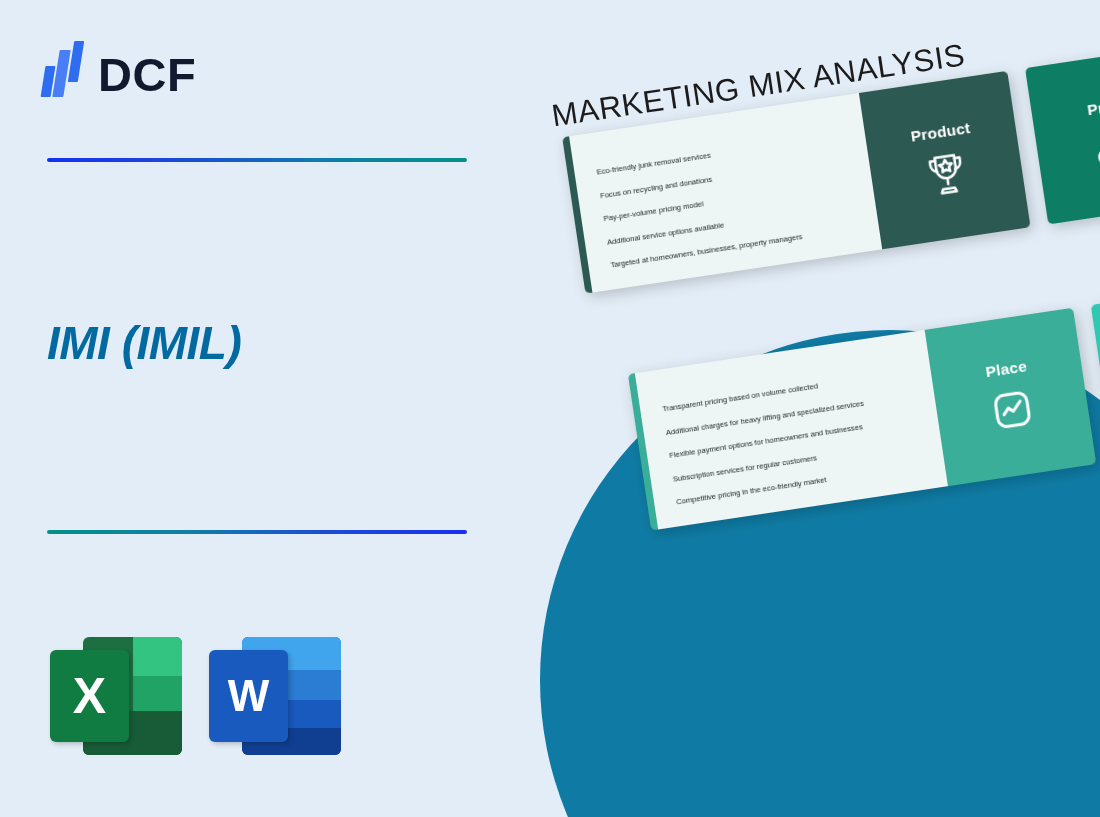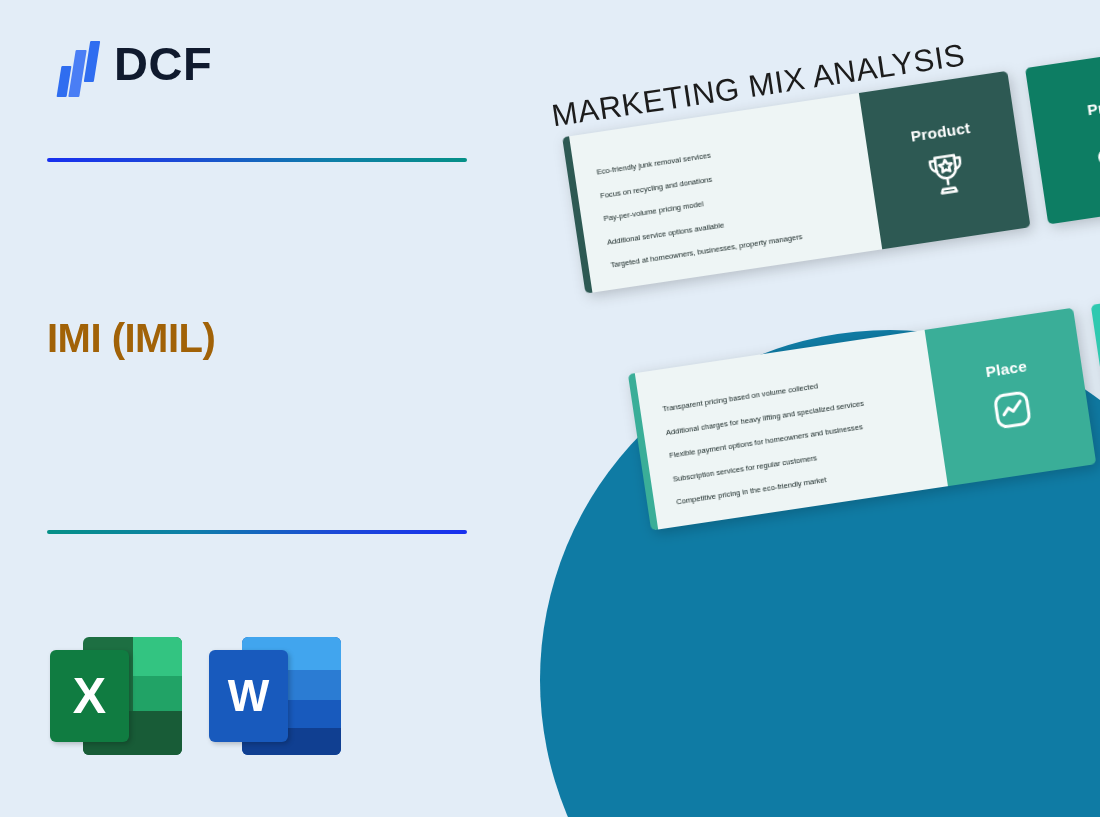--- a/index.html
+++ b/index.html
@@ -11,22 +11,22 @@
   }
   body { background: #e3edf7; position: relative; }
 
   
   .left-panel {
     position: absolute; left: 0; top: 0;
     width: 540px; height: 817px;
     z-index: 6;
   }
   .logo-row {
-    position: absolute; left: 58px; top: 40px;
-    display: flex; align-items: flex-start; gap: 12px;
+    position: absolute; left: 42px; top: 40px;
+    display: flex; align-items: flex-end; gap: 12px;
   }
   .logo-mark {
     position: relative; width: 44px; height: 58px;
   }
   .logo-mark i {
     position: absolute; display: block; border-radius: 1px;
   }
   .bar-a { left: 1px;  top: 26px; width: 10px; height: 31px;
            background: #2f6df0; transform: skewX(-9deg); }
   .bar-b { left: 14px; top: 10px; width: 11px; height: 47px;
@@ -42,22 +42,22 @@
     position: absolute; left: 47px; width: 420px; height: 4px;
     border-radius: 2px;
   }
   .divider-top { top: 158px;
     background: linear-gradient(90deg, #1830ef 0%, #1c4ad6 32%, #0e7fa8 68%, #059087 100%); }
   .divider-bottom { top: 530px;
     background: linear-gradient(90deg, #059087 0%, #0e7fa8 34%, #1c4ad6 68%, #1830ef 100%); }
 
   .page-title {
     position: absolute; left: 47px; top: 316px;
-    font-size: 40px; font-weight: 700; color: #a16207;
-    letter-spacing: -0.5px; white-space: nowrap;
+    font-size: 46px; font-weight: 700; color: #0369a1;
+    letter-spacing: -0.5px; white-space: nowrap; font-style: italic;
   }
 
   .file-icons {
     position: absolute; left: 50px; top: 637px;
     display: flex; gap: 27px;
   }
   .file-icon { position: relative; width: 132px; height: 118px; }
 
   
   .xl-body { position: absolute; left: 33px; top: 0;

